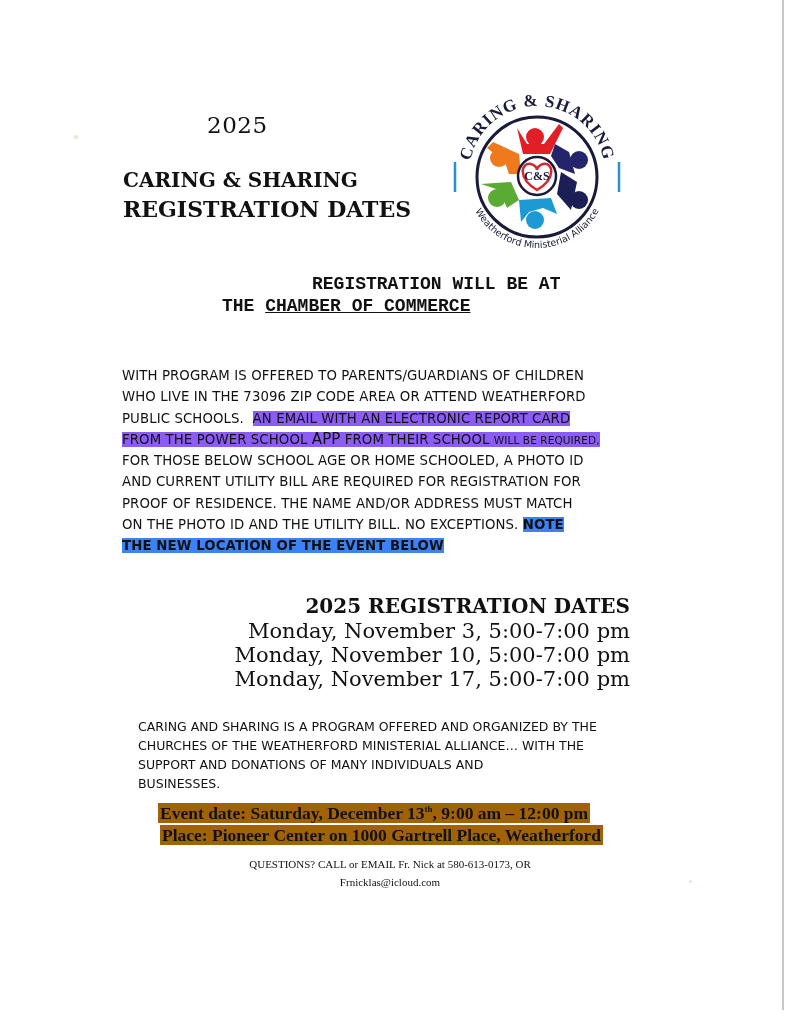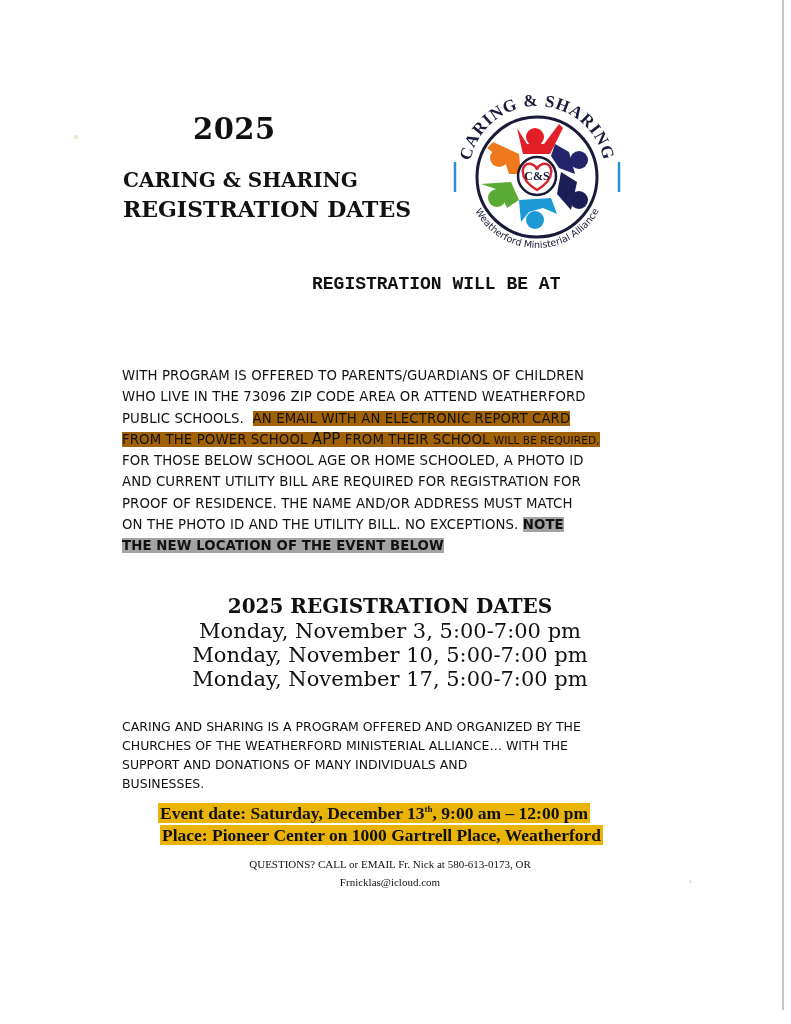--- a/index.html
+++ b/index.html
@@ -8,49 +8,49 @@
     color: #111;
   }
   .serif { font-family: "DejaVu Serif", "Liberation Serif", serif; }
   .tserif { font-family: "Liberation Serif", serif; }
   .comic { font-family: "DejaVu Sans", sans-serif; }
   .abs { position: absolute; }
 
   .right-edge { position: absolute; left: 782px; top: 0; width: 2px; height: 1010px; background: #c8c8c8; }
   .speck { position: absolute; width: 4px; height: 4px; border-radius: 50%; background: #efe2cf; }
 
-  .year { left: 193px; top: 112px; font-size: 29px; font-weight: bold; letter-spacing: 0.5px; }
+  .year { left: 207px; top: 112px; font-size: 23px; font-weight: normal; letter-spacing: 0.5px; }
   .title1 { left: 123px; top: 168px; font-size: 20px; font-weight: bold; }
   .title2 { left: 123px; top: 196px; font-size: 22px; font-weight: bold; }
 
   .logo { left: 447px; top: 82px; width: 180px; height: 180px; }
 
   .reg-block { left: 222px; top: 273px; width: 400px; font-size: 18px; font-weight: bold; line-height: 22px; }
   .reg-block div { white-space: nowrap; font-family: Liberation Mono, monospace; }
   .reg-l1 { padding-left: 90px; }
   .reg-l3 { padding-left: 10px; }
   .u { text-decoration: underline; }
 
   .para1 { left: 122px; top: 365px; width: 540px; font-size: 13.3px; line-height: 21.3px; letter-spacing: 0.1px; }
   .para1 .ln { white-space: nowrap; height: 21.3px; }
-  .hl { background: #a16207; }
-  .hl-b { background: #a3a3a3; font-weight: bold; }
+  .hl { background: #8b5cf6; }
+  .hl-b { background: #3b82f6; font-weight: bold; }
   .small { font-size: 10.5px; }
   .big { font-size: 15px; margin-top: 39px; }
 
-  .dates { left: 150px; top: 593px; width: 480px; text-align: center; }
+  .dates { left: 150px; top: 593px; width: 480px; text-align: right; }
   .dates .hd { font-size: 20px; font-weight: bold; line-height: 26px; }
   .dates .d { font-size: 21px; line-height: 24px; }
 
-  .para2 { left: 122px; top: 717px; width: 540px; font-size: 12.5px; line-height: 19px; }
+  .para2 { left: 138px; top: 717px; width: 540px; font-size: 12.5px; line-height: 19px; }
   .para2 .ln { white-space: nowrap; }
 
   .event { left: 150px; top: 798px; width: 490px; font-size: 17.5px; font-weight: bold; line-height: 22px; }
   .event .ln { white-space: nowrap; }
-  .event .hlb { background: #eab308; padding: 0 2px; }
+  .event .hlb { background: #a16207; padding: 0 2px; }
   .event sup { font-size: 9px; vertical-align: 7px; }
 
   .contact { left: 150px; top: 855px; width: 480px; text-align: center; font-size: 11px; line-height: 18px; }
 </style>
 </head>
 <body>
 
 <div class="right-edge"></div>
 <div class="speck" style="left:74px;top:135px;"></div>
 <div class="speck" style="left:689px;top:880px;width:3px;height:3px;"></div>
@@ -95,20 +95,21 @@
     </text>
 
     <text font-family="DejaVu Sans, sans-serif" font-size="9.5" fill="#1a1a3a">
       <textPath href="#arcBot" startOffset="50%" text-anchor="middle">Weatherford Ministerial Alliance</textPath>
     </text>
   </svg>
 </div>
 
 <div class="abs reg-block serif">
   <div class="reg-l1">REGISTRATION WILL BE AT</div>
+  <div><span>THE </span><span class="u">CHAMBER OF COMMERCE</span></div>
 </div>
 
 <div class="abs para1 comic">
   <div class="ln">WITH PROGRAM IS OFFERED TO PARENTS/GUARDIANS OF CHILDREN</div>
   <div class="ln">WHO LIVE IN THE 73096 ZIP CODE AREA OR ATTEND WEATHERFORD</div>
   <div class="ln"><span>PUBLIC SCHOOLS.</span>&nbsp;&nbsp;<span class="hl">AN EMAIL WITH AN ELECTRONIC REPORT CARD</span></div>
   <div class="ln"><span class="hl"><span>FROM THE POWER SCHOOL </span><span class="big">APP</span><span> FROM THEIR SCHOOL </span><span class="small">WILL BE REQUIRED,</span></span></div>
   <div class="ln">FOR THOSE BELOW SCHOOL AGE OR HOME SCHOOLED, A PHOTO ID</div>
   <div class="ln">AND CURRENT UTILITY BILL ARE REQUIRED FOR REGISTRATION FOR</div>
   <div class="ln">PROOF OF RESIDENCE.  THE NAME AND/OR ADDRESS MUST MATCH</div>

